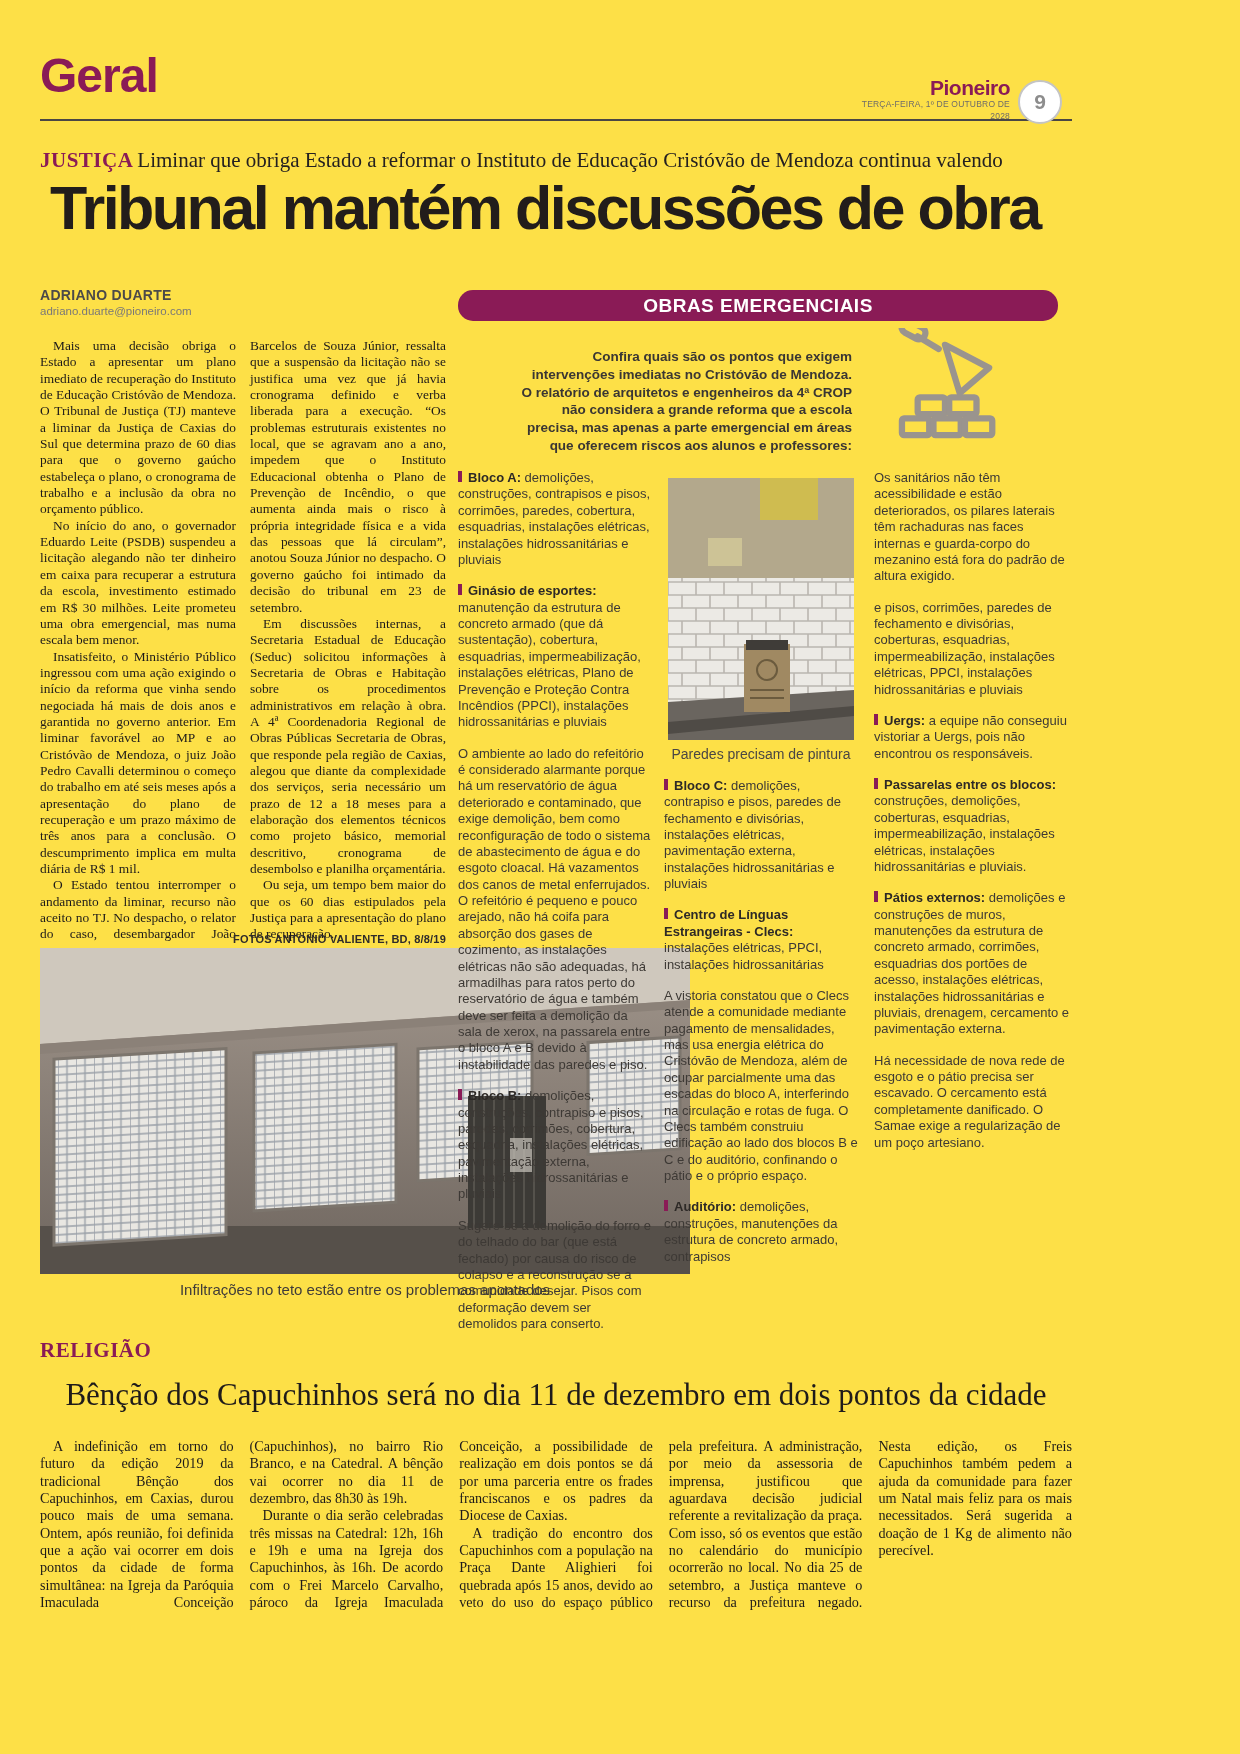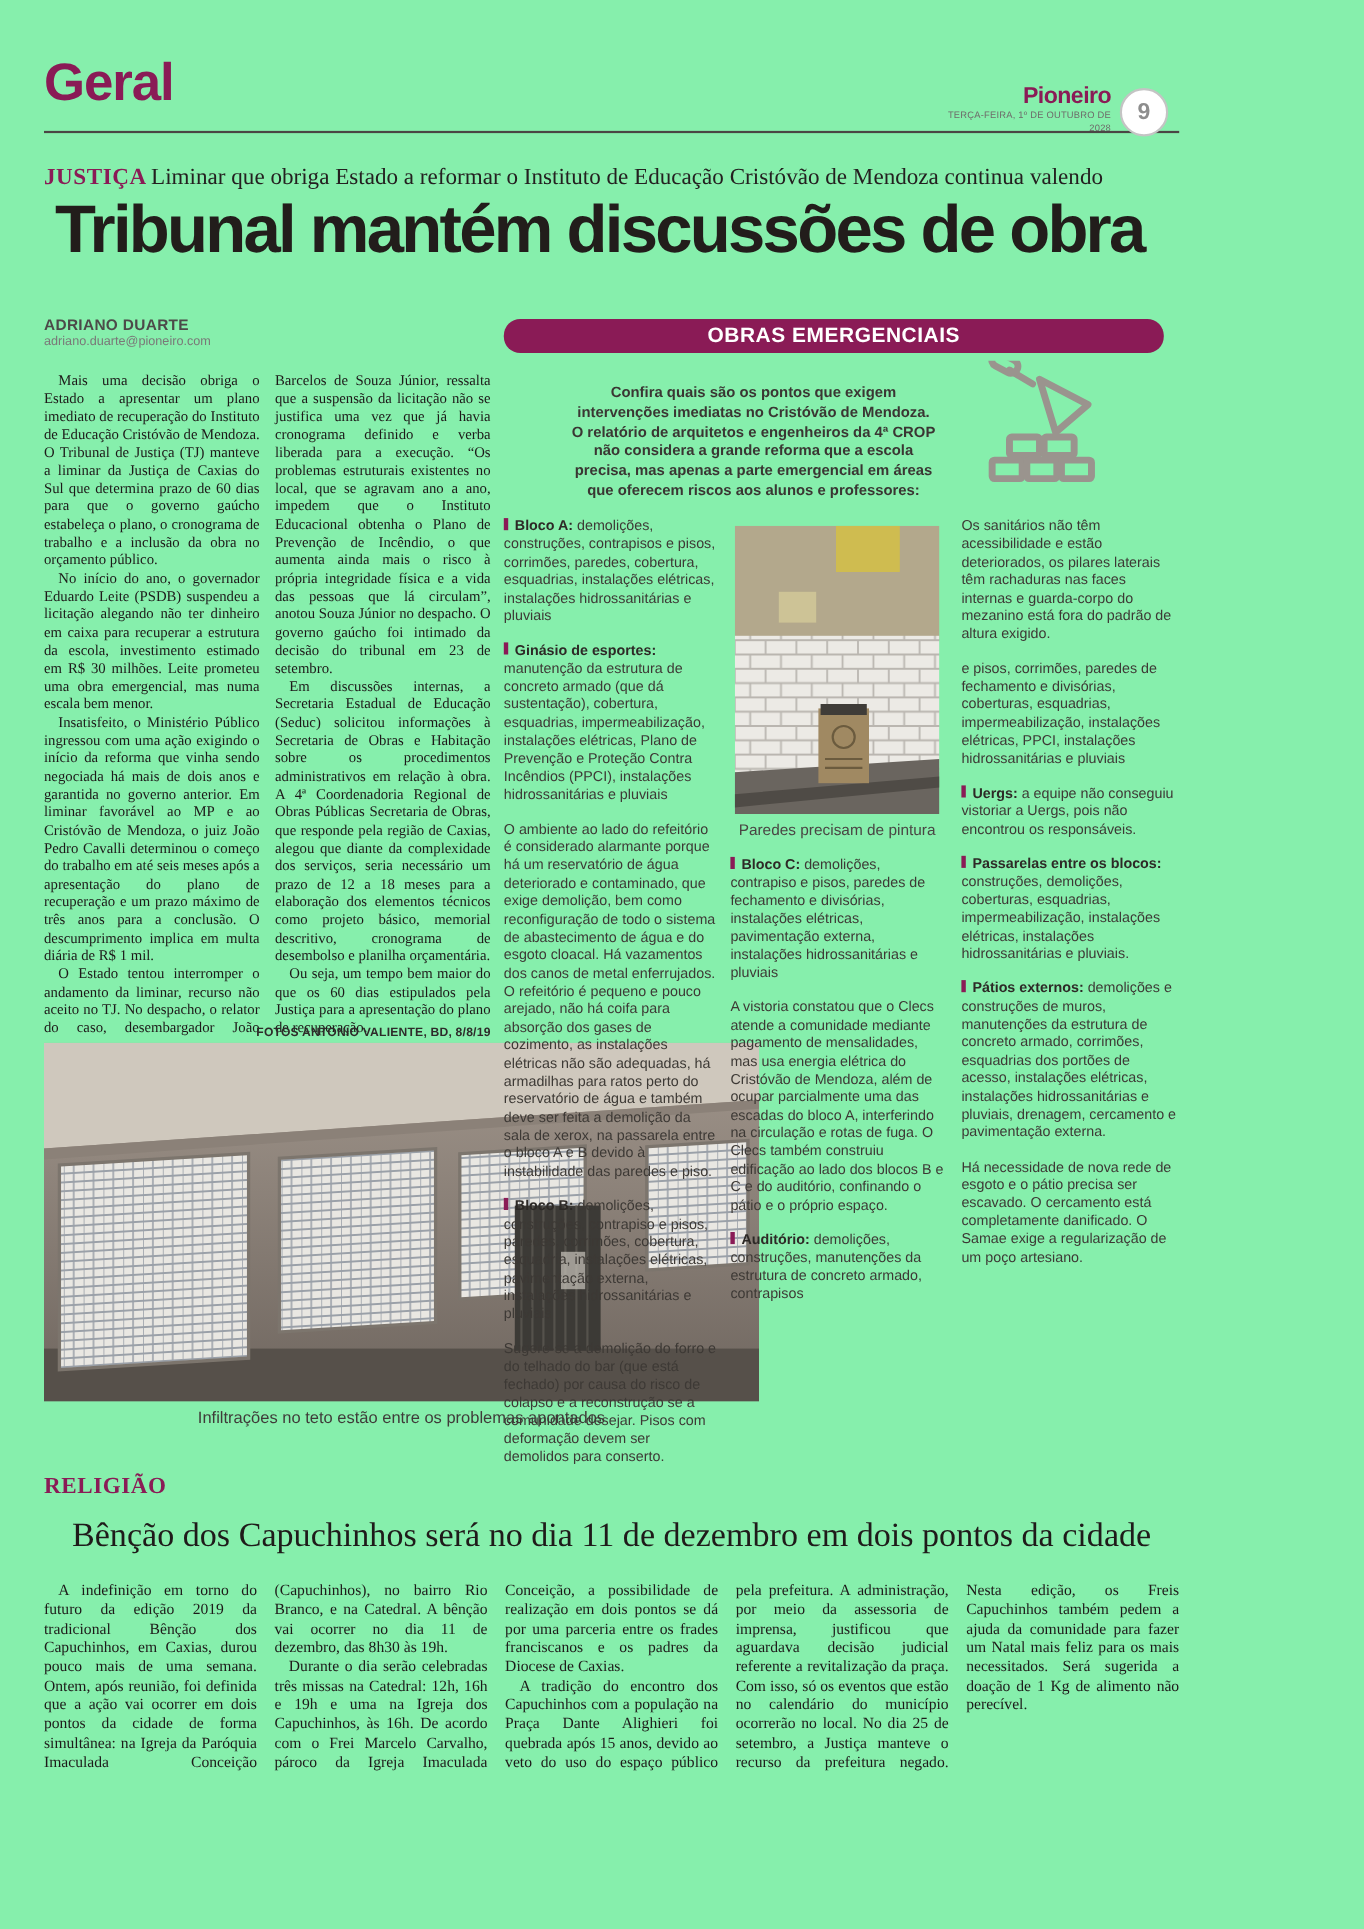--- a/index.html
+++ b/index.html
@@ -1,16 +1,16 @@
 <!DOCTYPE html>
 <html lang="pt"><head>
 <meta charset="utf-8">
 <style>
   html,body{margin:0;padding:0;background:#e9e9e9;}
-  .page{position:relative;width:1240px;height:1754px;background:#86efac;margin:0 auto;overflow:hidden;
+  .page{position:relative;width:1240px;height:1754px;background:#fde047;margin:0 auto;overflow:hidden;
         font-family:"Liberation Sans",sans-serif;}
   
   .section-title{position:absolute;left:40px;top:52px;font:900 48px/1 "Liberation Sans",sans-serif;
         color:#8a1b56;letter-spacing:-1px;}
   .rule{position:absolute;left:40px;top:119px;width:1032px;height:2px;background:#4a4644;}
   .masthead-right{position:absolute;left:840px;top:76px;width:170px;text-align:right;}
   .brand{font:bold 21px/1.1 "Liberation Sans",sans-serif;color:#8a1b56;letter-spacing:-0.5px;}
   .edition-date{font:8.5px/1.4 "Liberation Sans",sans-serif;color:#6e6b6a;letter-spacing:.2px;}
   .page-circle{position:absolute;left:1018px;top:80px;width:40px;height:40px;border:2px solid #c4c4c4;
         border-radius:50%;background:#fff;color:#8d8d8d;font:bold 21px/40px "Liberation Sans",sans-serif;
@@ -29,21 +29,21 @@
   .article-cols p{margin:0;text-indent:13px;}
   .photo-credit{position:absolute;left:40px;top:933px;width:406px;text-align:right;
         font:bold 11px/1.2 "Liberation Sans",sans-serif;color:#2e2b2a;letter-spacing:.2px;}
   
   .corridor{position:absolute;left:40px;top:948px;width:650px;height:326px;}
   .corridor-caption{position:absolute;left:40px;top:1281px;width:650px;text-align:center;
         font:15px/1.2 "Liberation Sans",sans-serif;color:#3f3b39;}
   
   .panel-bar{position:absolute;left:458px;top:290px;width:600px;height:31px;background:#8a1b56;border-radius:15px;
         color:#fff;font:bold 19px/31px "Liberation Sans",sans-serif;text-align:center;letter-spacing:.5px;}
-  .panel-intro{position:absolute;left:518px;top:348px;width:334px;text-align:center;
+  .panel-intro{position:absolute;left:518px;top:348px;width:334px;text-align:right;
         font:bold 13.5px/1.32 "Liberation Sans",sans-serif;color:#3a3633;}
   .panel-icon{position:absolute;left:882px;top:328px;width:126px;height:126px;}
   .pcol{position:absolute;width:194px;font:13px/1.26 "Liberation Sans",sans-serif;color:#3d3935;text-align:left;}
   #pcol1{left:458px;top:470px;}
   #pcol2{left:664px;top:470px;}
   #pcol3{left:874px;top:470px;width:198px;}
   .pcol p{margin:0 0 15px 0;}
   .bullet-item{margin:0 0 15px 0;}
   .bmark{display:inline-block;width:4px;height:11px;background:#8a1b56;margin-right:6px;}
   .bullet-item b{color:#2d2926;}
@@ -160,20 +160,21 @@
       <polygon points="0,224 186,212 186,262 0,262" fill="#6a655f"></polygon>
       <polygon points="0,244 186,228 186,238 0,256" fill="#4f4b46"></polygon>
       <rect x="76" y="166" width="46" height="68" fill="#a08962"></rect>
       <rect x="78" y="162" width="42" height="10" fill="#3f3c38"></rect>
       <circle cx="99" cy="192" r="10" fill="none" stroke="#6b5b3e" stroke-width="2"></circle>
       <path d="M82 212H116M82 220H116" stroke="#6b5b3e" stroke-width="2"></path>
     </svg>
     <p class="wall-caption">Paredes precisam de pintura</p>
     <div>
         <div class="bullet-item"><span class="bmark"></span><b>Bloco C:</b><span> demolições, contrapiso e pisos, paredes de fechamento e divisórias, instalações elétricas, pavimentação externa, instalações hidrossanitárias e pluviais</span></div>
+        <div class="bullet-item"><span class="bmark"></span><b>Centro de Línguas Estrangeiras - Clecs:</b><span> instalações elétricas, PPCI, instalações hidrossanitárias</span></div>
         <p>A vistoria constatou que o Clecs atende a comunidade mediante pagamento de mensalidades, mas usa energia elétrica do Cristóvão de Mendoza, além de ocupar parcialmente uma das escadas do bloco A, interferindo na circulação e rotas de fuga. O Clecs também construiu edificação ao lado dos blocos B e C e do auditório, confinando o pátio e o próprio espaço.</p>
         <div class="bullet-item"><span class="bmark"></span><b>Auditório:</b><span> demolições, construções, manutenções da estrutura de concreto armado, contrapisos</span></div>
       </div>
   </div>
 
   <div class="pcol" id="pcol3">
       <p>Os sanitários não têm acessibilidade e estão deteriorados, os pilares laterais têm rachaduras nas faces internas e guarda-corpo do mezanino está fora do padrão de altura exigido.</p>
       <p>e pisos, corrimões, paredes de fechamento e divisórias, coberturas, esquadrias, impermeabilização, instalações elétricas, PPCI, instalações hidrossanitárias e pluviais</p>
       <div class="bullet-item"><span class="bmark"></span><b>Uergs:</b><span> a equipe não conseguiu vistoriar a Uergs, pois não encontrou os responsáveis.</span></div>
       <div class="bullet-item"><span class="bmark"></span><b>Passarelas entre os blocos:</b><span> construções, demolições, coberturas, esquadrias, impermeabilização, instalações elétricas, instalações hidrossanitárias e pluviais.</span></div>

